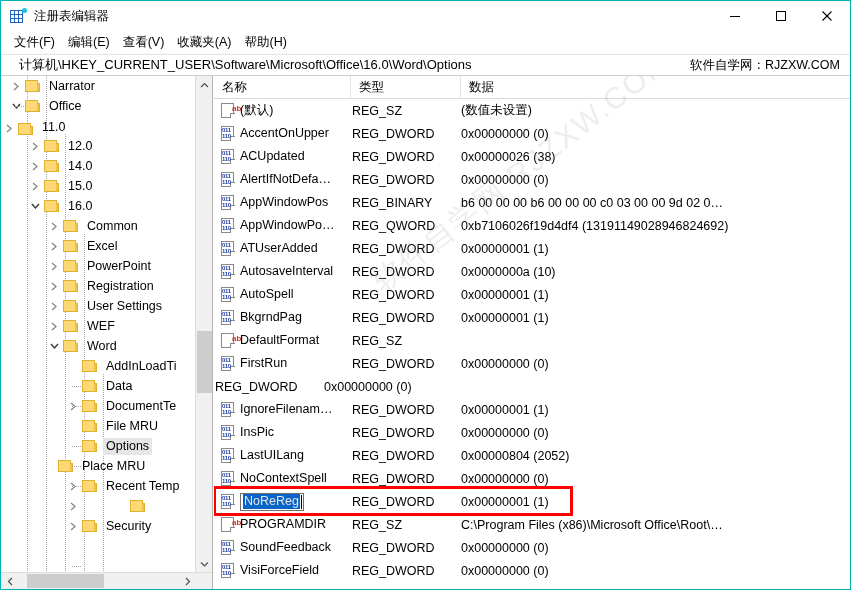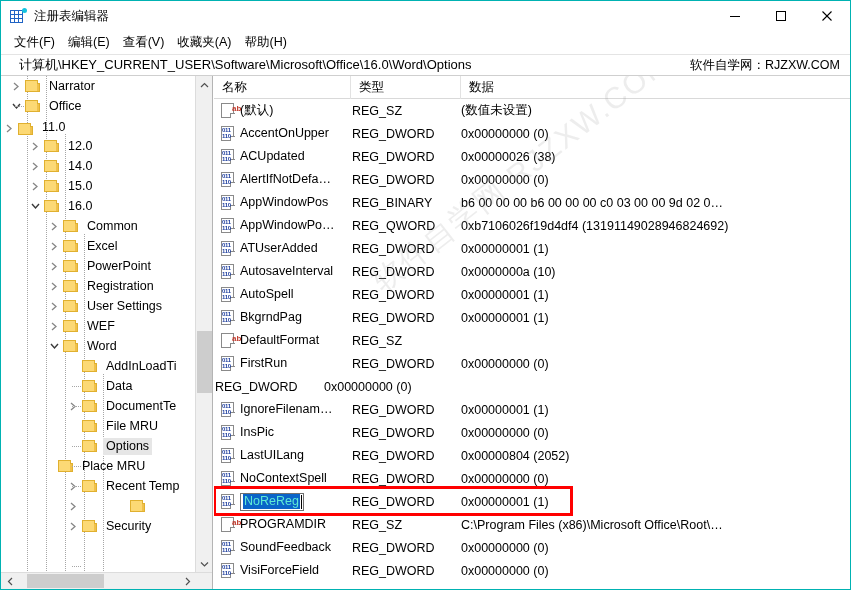--- a/index.html
+++ b/index.html
@@ -263,21 +263,21 @@
 
   
   .rename-box {
     display: inline-flex; align-items: center;
     border: 1px solid #707070;
     background: #ffffff;
     height: 18px; padding: 0 1px 0 2px;
     margin-left: 0px;
   }
   .rename-box .sel {
-    background: #0a64c8; color: #5eead4;
+    background: #0a64c8; color: #e5e5e5;
     line-height: 15px; padding: 0 1px;
   }
   .rename-box .caret {
     width: 1px; height: 14px; background: #000000; margin-left: 1px;
   }
 
   
   #red-box {
     position: absolute;
     left: -1px; top: 377px;

